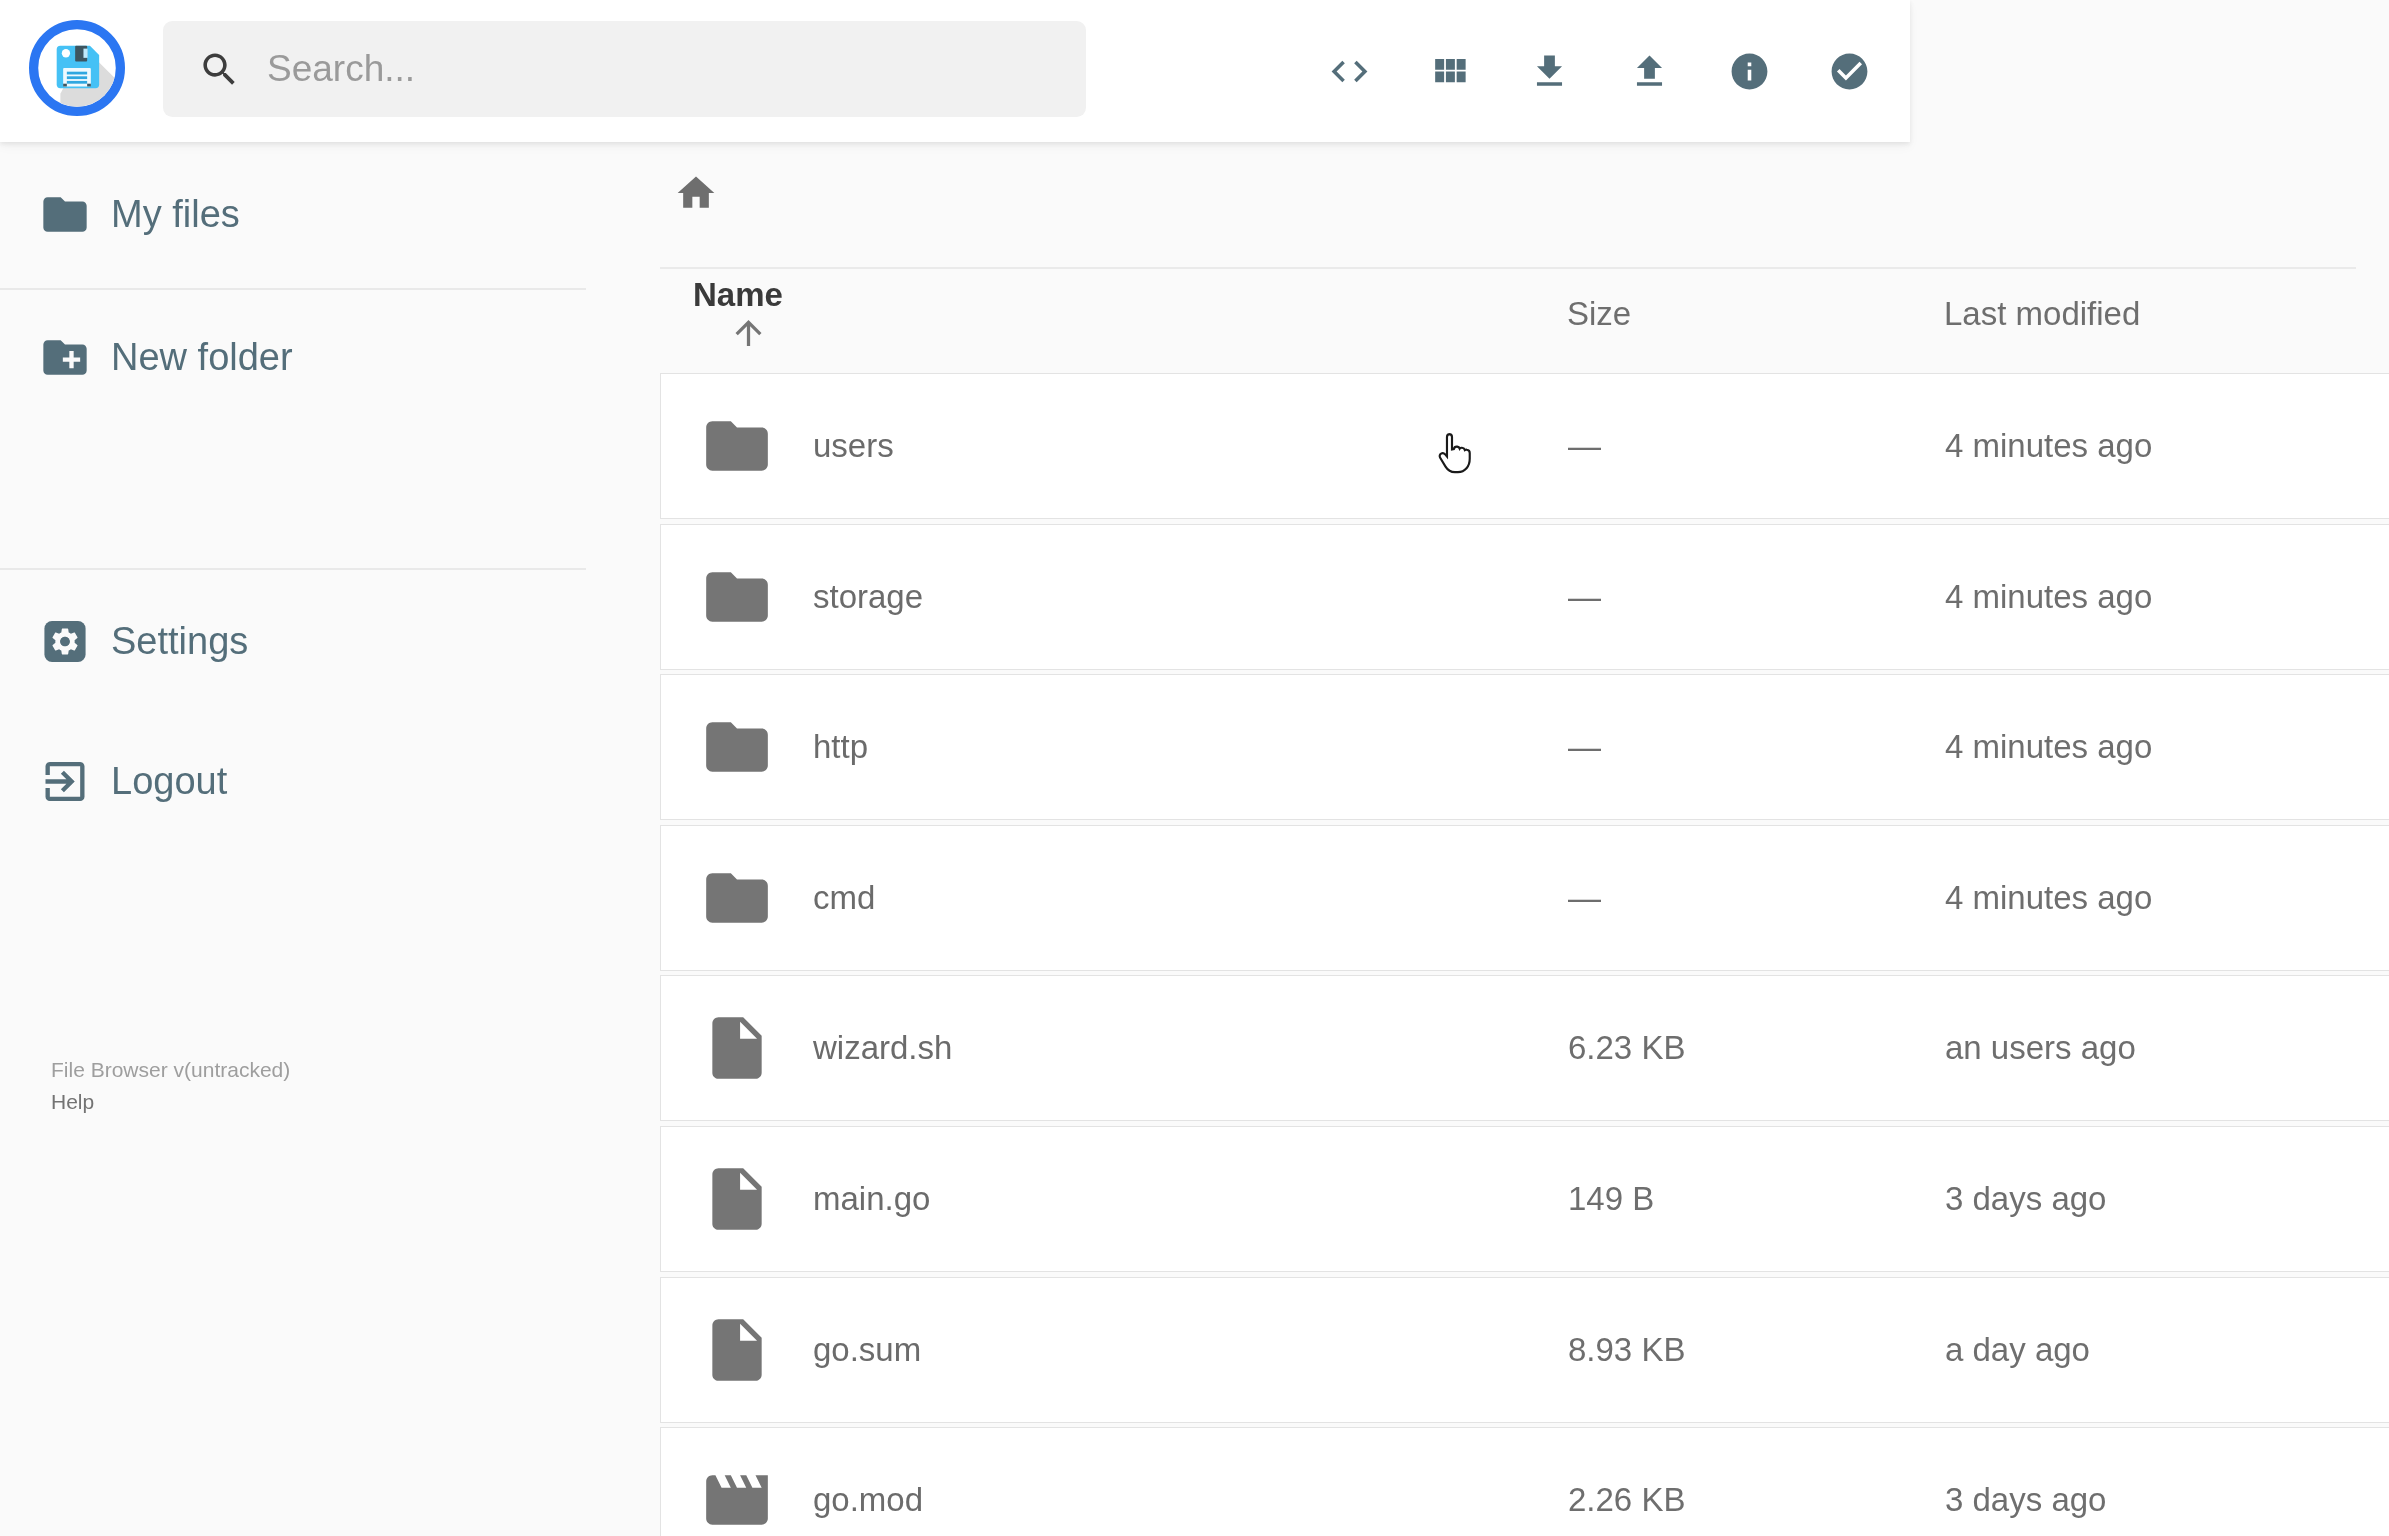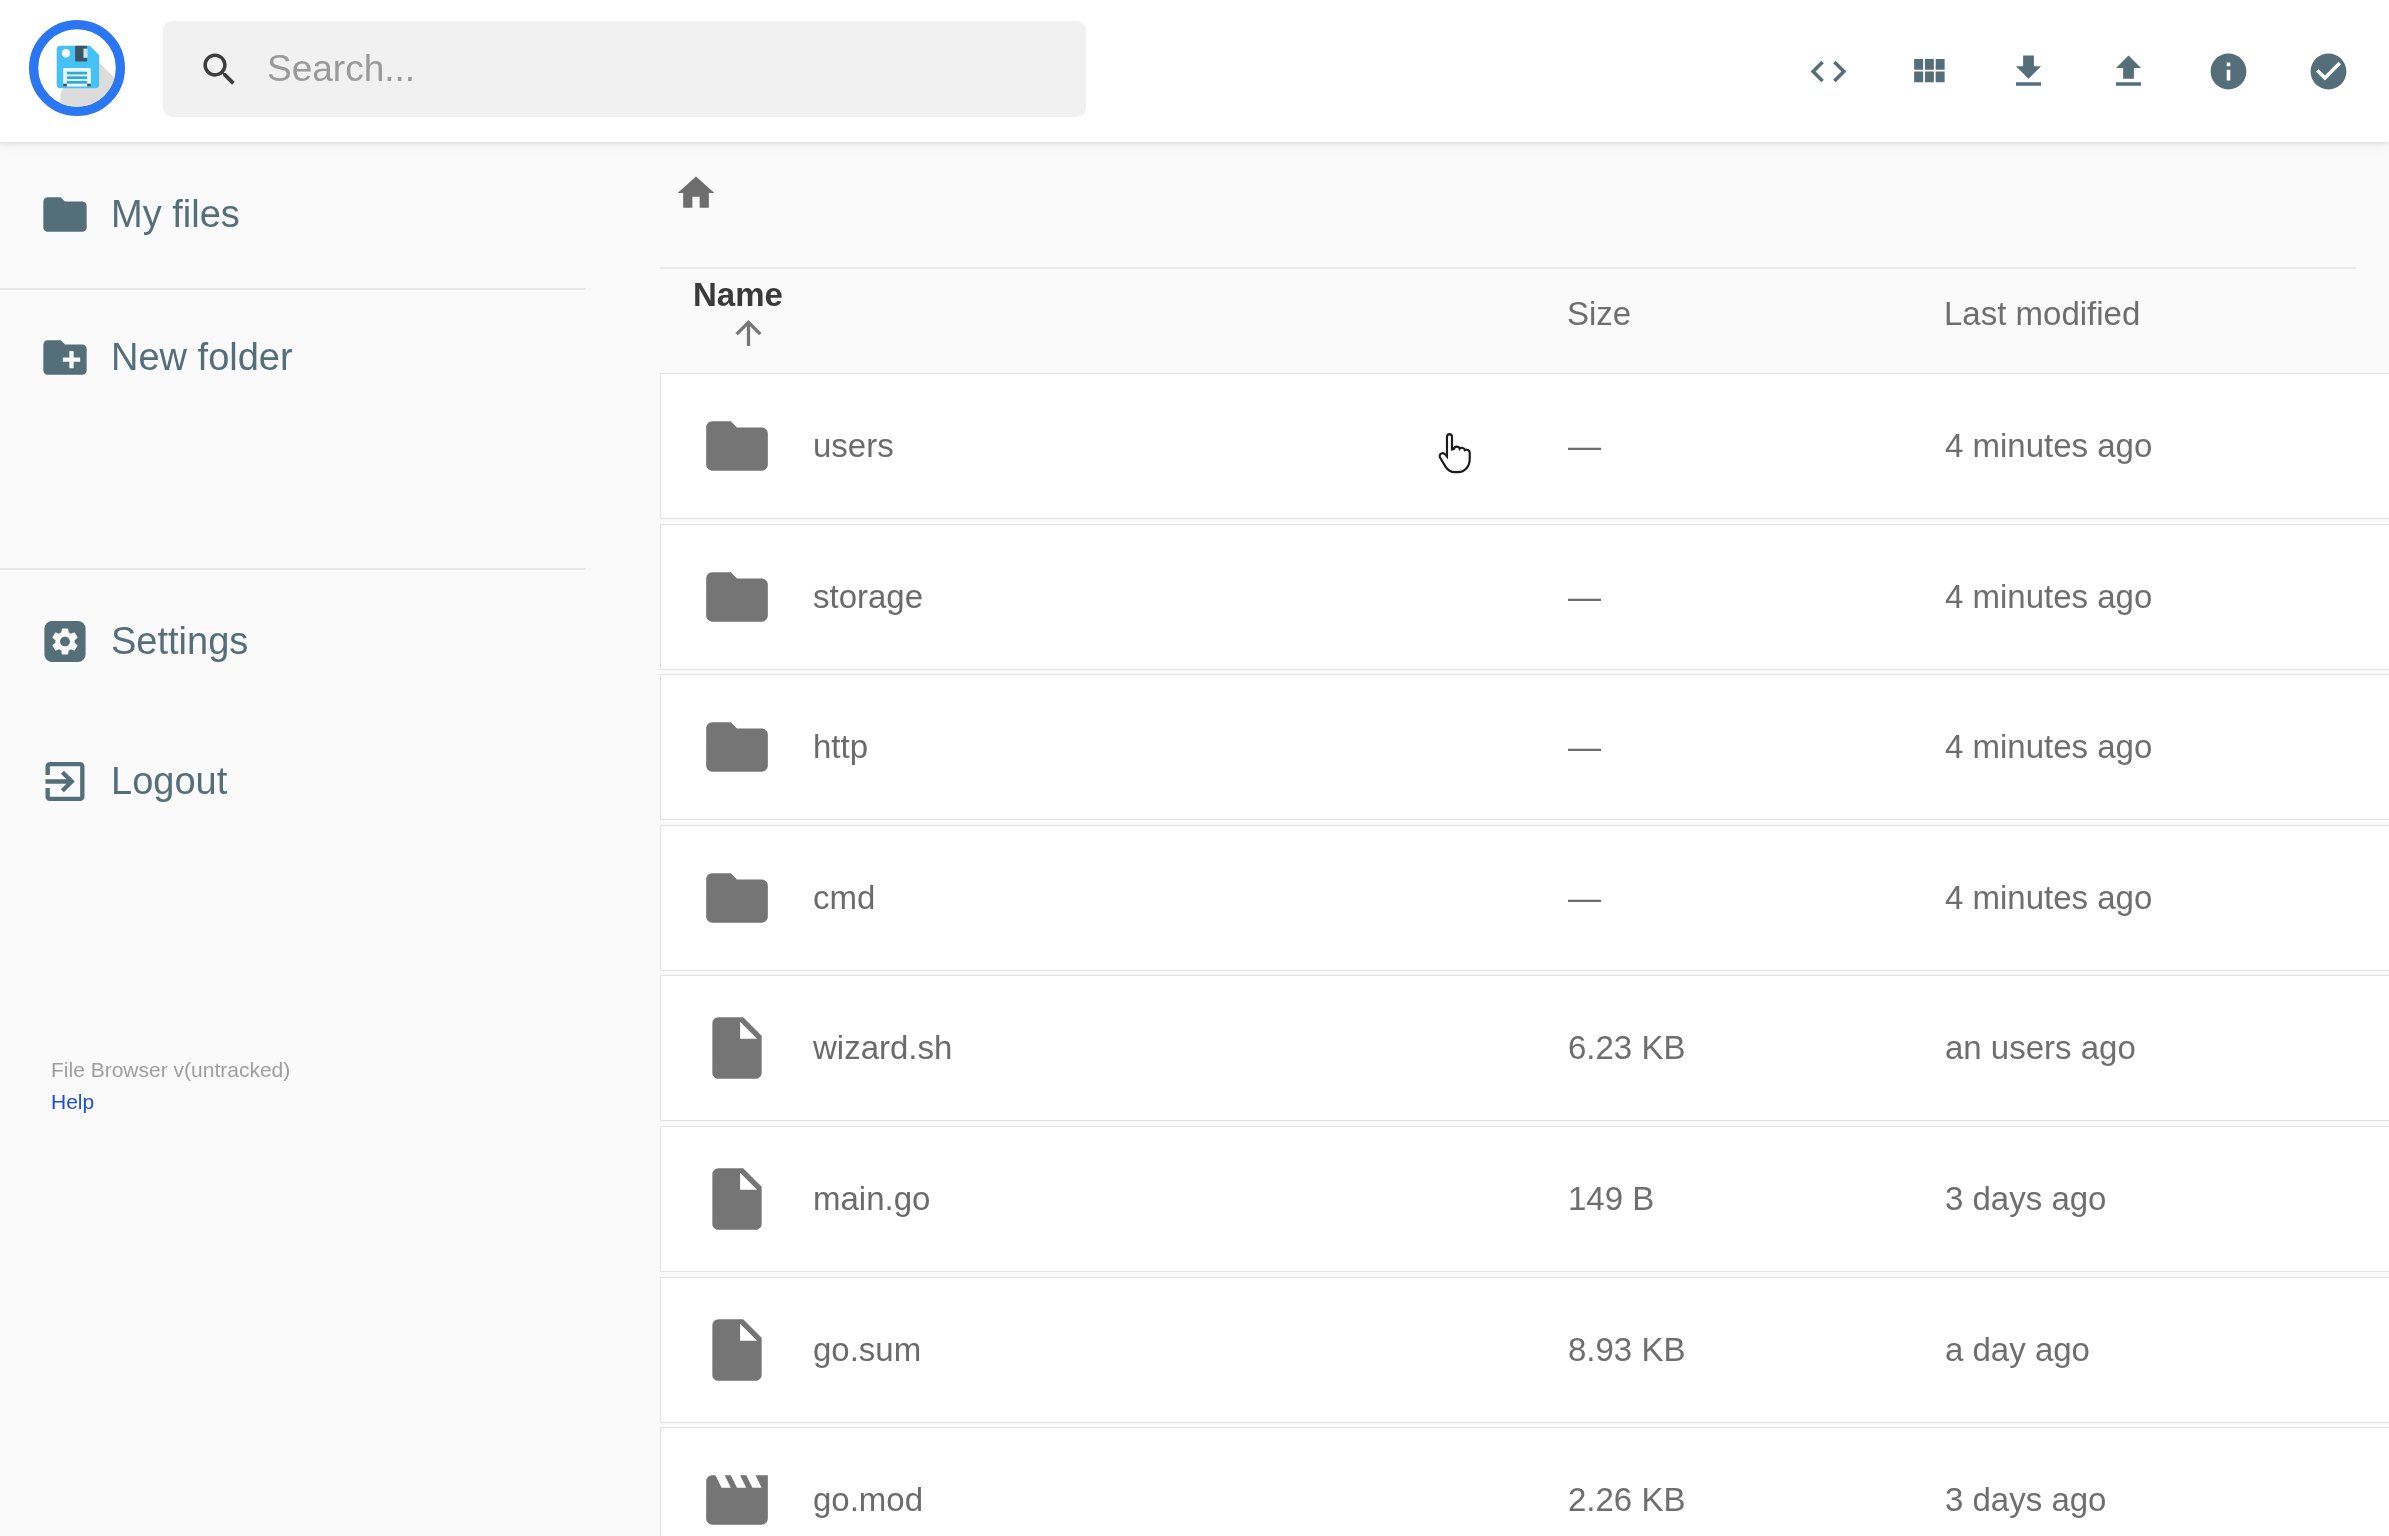--- a/index.html
+++ b/index.html
@@ -6,21 +6,21 @@
   html,body { width:2389px; height:1536px; }
   body {
     position:relative;
     background:#fafafa;
     font-family:"Liberation Sans", sans-serif;
     overflow:hidden;
     color:#6b6b6b;
   }
   
   .header {
-    position:absolute; left:0; top:0; width:2389px; height:142px;
+    position:absolute; left:0; top:0; width:1910px; height:142px;
     background:#ffffff; z-index:20;
     box-shadow:0 1.9px 4.6px rgba(0,0,0,.08), 0 4.6px 11px rgba(0,0,0,.04);
   }
   .logo { position:absolute; left:29px; top:20.4px; width:96px; height:96px; cursor:pointer; }
   .search {
     position:absolute; left:163px; top:21px; width:923px; height:96px;
     background:#f1f1f1; border-radius:9.3px;
     display:flex; align-items:center; padding:0 28px 0 35px;
   }
   .search svg { width:43px; height:43px; color:#3d3d3d; flex:0 0 auto; }
@@ -44,21 +44,21 @@
   .side-item {
     position:absolute; left:0; width:586px; height:111px;
     display:flex; align-items:center; transform:translateY(-50%);
     cursor:pointer; color:#546e7a;
   }
   .side-item .side-icon { margin-left:39px; width:52px; height:52px; }
   .side-item .side-icon svg { width:52px; height:52px; display:block; }
   .side-label { margin-left:20px; font-size:38px; color:#546e7a; }
   .side-divider { position:absolute; left:0; width:586px; height:1.9px; background:#e9e9e9; }
   .side-footer { position:absolute; left:51px; top:912px; font-size:21px; color:#9e9e9e; line-height:32px; }
-  .side-footer a { color:#1d4ed8; text-decoration:none; cursor:pointer; display:inline-block; }
+  .side-footer a { color:#737373; text-decoration:none; cursor:pointer; display:inline-block; }
   
   .breadcrumb-home {
     position:absolute; left:674px; top:171px; width:44px; height:44px;
     color:#6e6e6e; border:none; background:none; padding:0; cursor:pointer;
   }
   .breadcrumb-home svg { width:44px; height:44px; display:block; }
   .content-divider { position:absolute; left:660px; top:267px; width:1696px; height:1.9px; background:#eaeaea; }
   
   .list-header { position:absolute; left:660px; top:280px; width:1696px; height:67px; }
   .list-header .hcell { position:absolute; top:50%; transform:translateY(-50%); font-size:33px; cursor:pointer; white-space:nowrap;flex-direction:column; }

